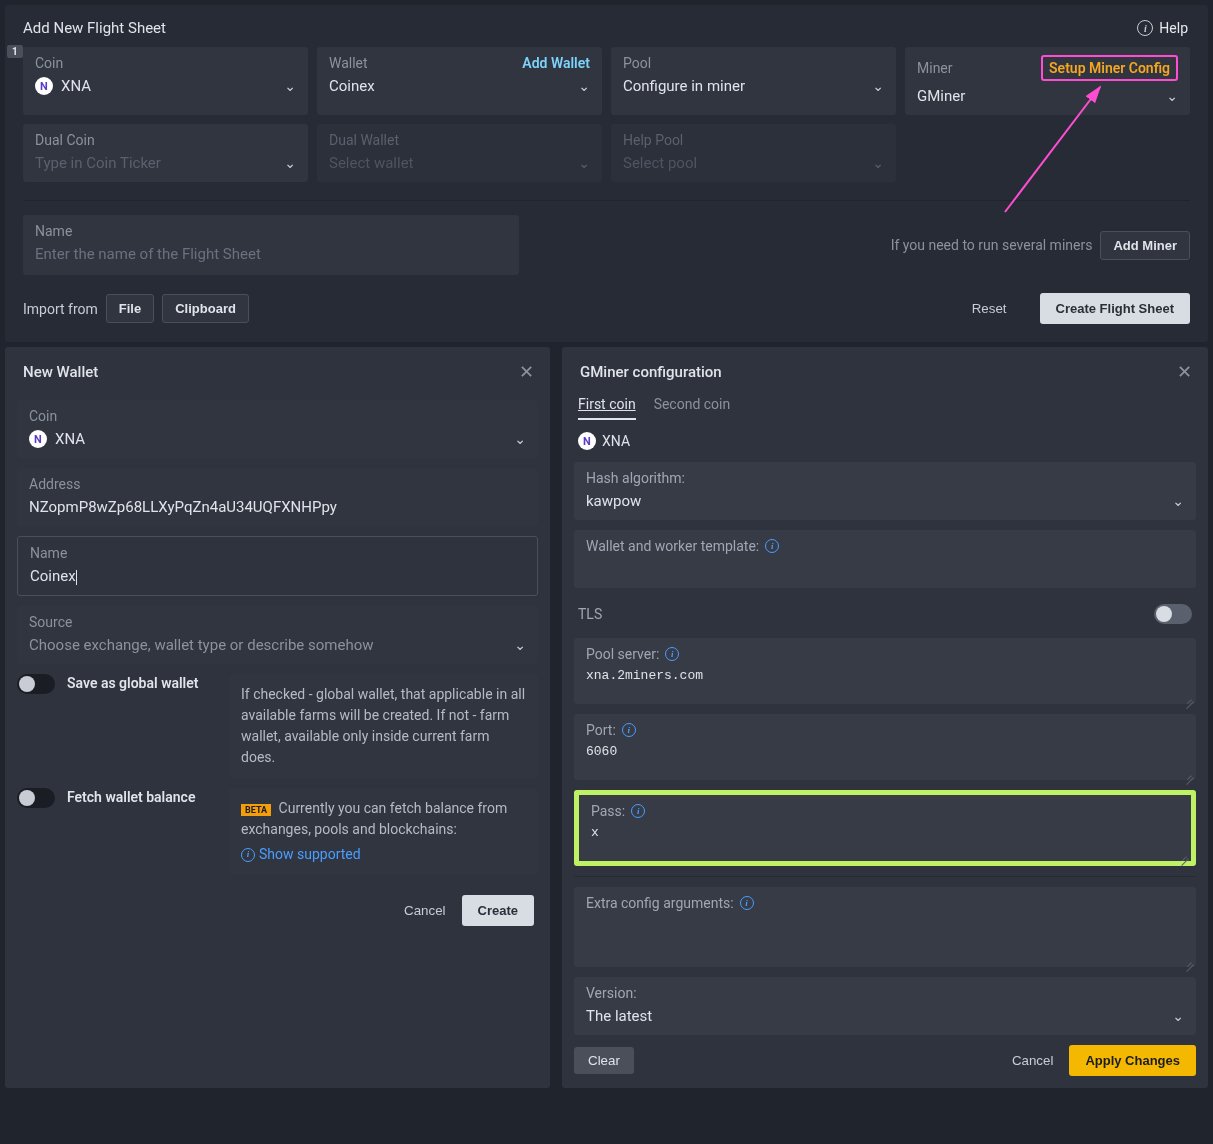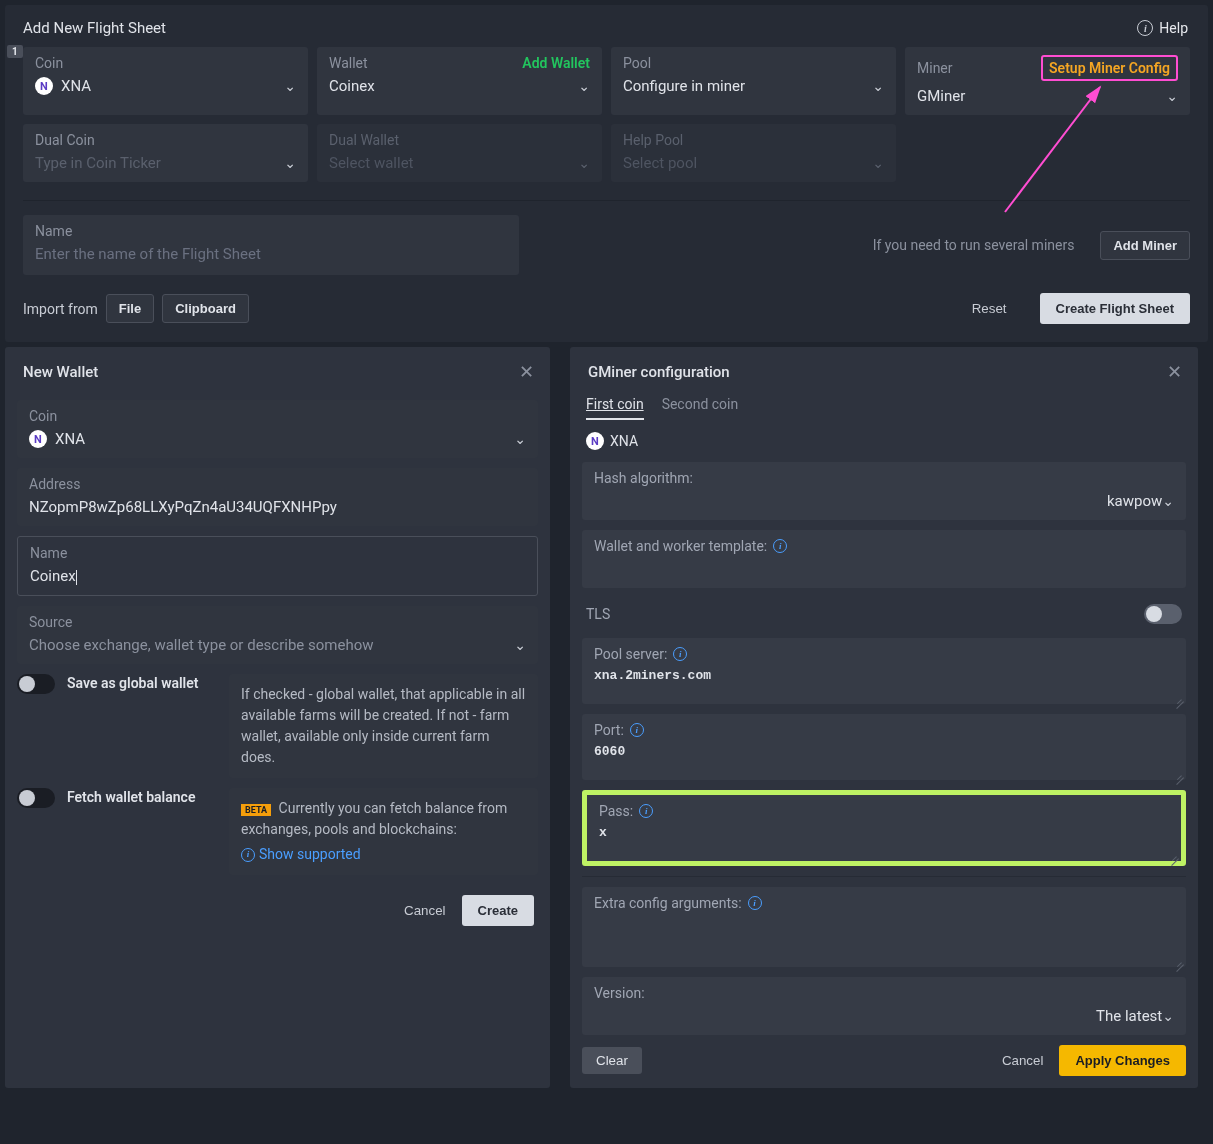--- a/index.html
+++ b/index.html
@@ -135,21 +135,21 @@
       color: #5b3cc4;
     }
     .chevron {
       color: #c8ccd4;
       font-size: 14px;
     }
     .field.disabled .chevron {
       color: #5a606d;
     }
     .link-action {
-      color: #22c55e;
+      color: #7dd3fc;
       font-weight: 600;
       font-size: 14px;
       cursor: pointer;
     }
     .setup-miner {
       border: 2px solid #ff4dd2;
       color: #f5a623;
       font-weight: 600;
       padding: 3px 6px;
       border-radius: 3px;
@@ -235,22 +235,22 @@
       color: #c8ccd4;
     }
     .right-actions {
       display: flex;
       align-items: center;
       gap: 33px;
     }
     
     .bottom-panels {
       display: flex;
-      gap: 20px;
-      margin: 4px 15px 5px 5px;
+      gap: 12px;
+      margin: 4px 5px 5px 5px;
     }
     .left-panel, .right-panel {
       background: #2e333e;
       border-radius: 3px;
       flex: 1;
     }
     .left-panel {
       max-width: 545px;
     }
     .panel-header {
@@ -412,21 +412,20 @@
       width: 38px;
       height: 20px;
       background: #5a606d;
       border-radius: 20px;
       position: relative;
       cursor: pointer;
     }
     .cfg-textarea {
       min-height: 26px;
       position: relative;
-      font-weight: bold;
     }
     .resize-handle {
       position: absolute;
       right: 2px;
       bottom: 2px;
       width: 10px;
       height: 10px;
     }
     .resize-handle::before, .resize-handle::after {
       content: '';
@@ -448,21 +447,21 @@
       transform: rotate(-45deg) translate(0, -3px);
       transform-origin: right bottom;
     }
     .separator-line {
       height: 1px;
       background: #262b35;
       margin: 10px 12px;
     }
     .cfg-select-row {
       display: flex;
-      justify-content: flex-end;
+      justify-content: space-between;
       align-items: center;
     }
     .cfg-actions {
       display: flex;
       justify-content: space-between;
       align-items: center;
       padding: 0 12px 12px 12px;
     }
     .cfg-actions-right {
       display: flex;
@@ -608,21 +607,21 @@
     <div></div>
   </div>
 
   <div class="divider"></div>
 
   <div class="name-row">
     <div class="name-input-box">
       <div class="lbl">Name</div>
       <div class="ph">Enter the name of the Flight Sheet</div>
     </div>
-    <div style="display:flex; align-items:center; gap:26px;">
+    <div style="display:flex; align-items:center; gap:8px;">
       <span class="add-miner-text">If you need to run several miners</span>
       <button class="btn">Add Miner</button>
     </div>
   </div>
 
   <div class="bottom-row">
     <div class="import-group">
       <span>Import from</span>
       <button class="btn">File</button>
       <button class="btn">Clipboard</button>

